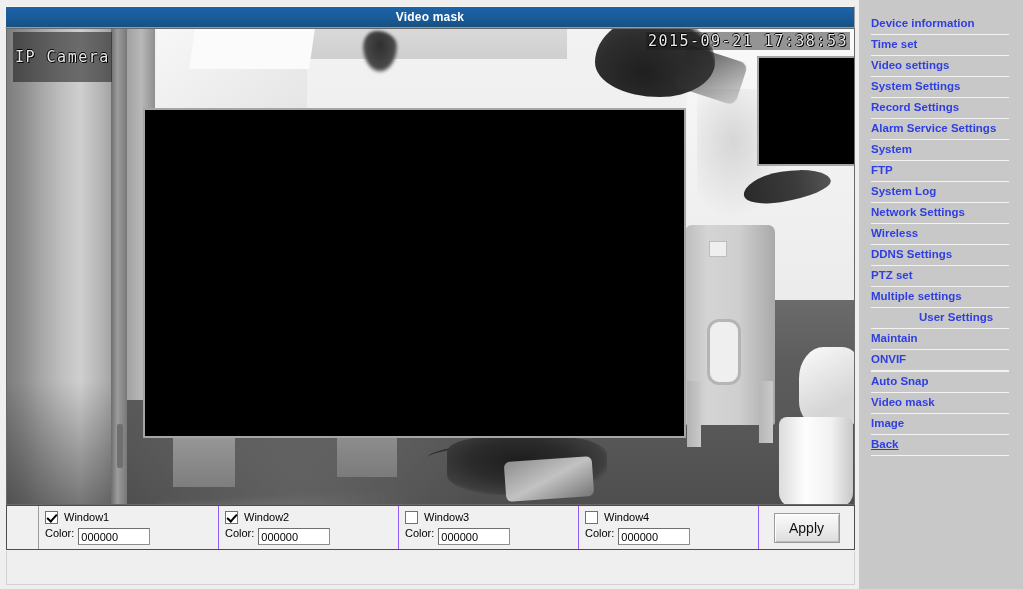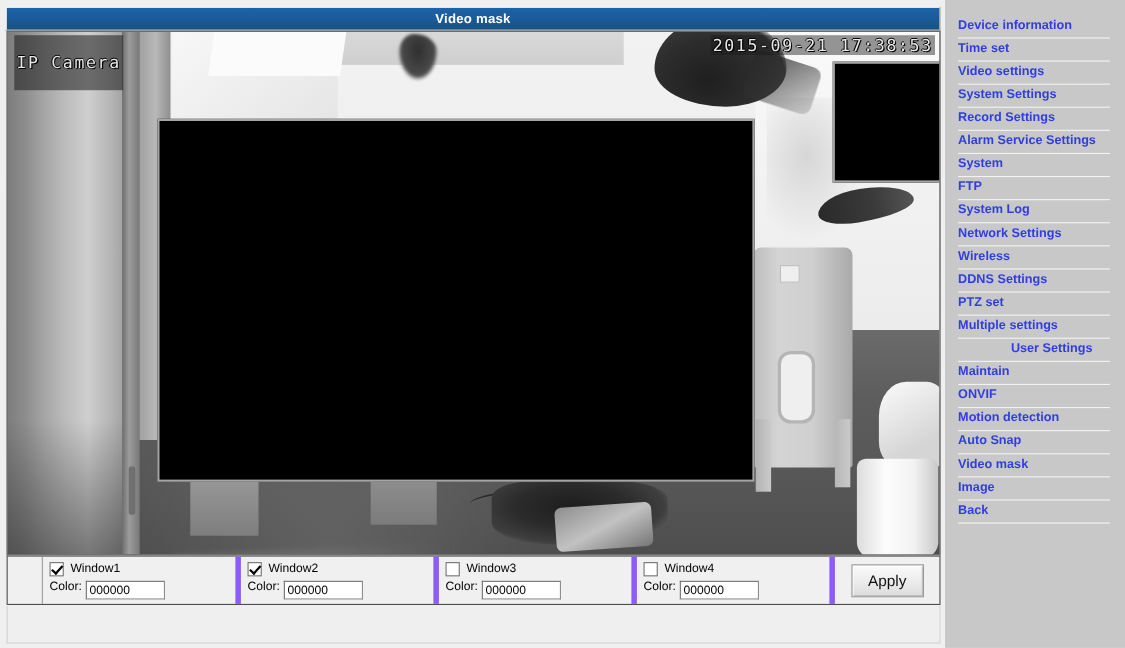--- a/index.html
+++ b/index.html
@@ -308,21 +308,21 @@
     display: flex;
     align-items: stretch;
   }
   .ctl-spacer {
     width: 32px;
     border-right: 1px solid #9b9b9b;
     box-sizing: border-box;
   }
   .win-cell {
     width: 180px;
-    border-right: 5px solid #8b5cf6;
+    border-right: 1px solid #8b5cf6;
     box-sizing: border-box;
     padding: 3px 0 0 6px;
     display: flex;
     flex-direction: column;
     gap: 2px;
   }
   .win-row {
     display: flex;
     align-items: center;
     gap: 6px;
@@ -607,35 +607,32 @@
       </div>
       <div class="menu-sep"></div>
       <div class="menu-item">
         <span class="menu-text" style="color: rgb(47, 62, 224);">Maintain</span>
       </div>
       <div class="menu-sep"></div>
       <div class="menu-item">
         <span class="menu-text" style="color: rgb(47, 62, 224);">ONVIF</span>
       </div>
       <div class="menu-sep"></div>
-      <div class="menu-item">
-        <span class="menu-text" style="color: rgb(47, 62, 224);">Motion detection</span>
-      </div>
       <div class="menu-sep"></div>
       <div class="menu-item">
         <span class="menu-text" style="color: rgb(47, 62, 224);">Auto Snap</span>
       </div>
       <div class="menu-sep"></div>
       <div class="menu-item">
         <span class="menu-text" style="color: rgb(47, 62, 224);">Video mask</span>
       </div>
       <div class="menu-sep"></div>
       <div class="menu-item">
         <span class="menu-text" style="color: rgb(47, 62, 224);">Image</span>
       </div>
       <div class="menu-sep"></div>
       <div class="menu-item">
-        <span class="menu-text" style="color: rgb(47, 62, 224);">Back</span>
+        <span class="menu-text" style="color: rgb(47, 62, 224); text-decoration: underline;">Back</span>
       </div>
       <div class="menu-sep"></div>
     </div>
 
 </div>
 
 </body></html>

